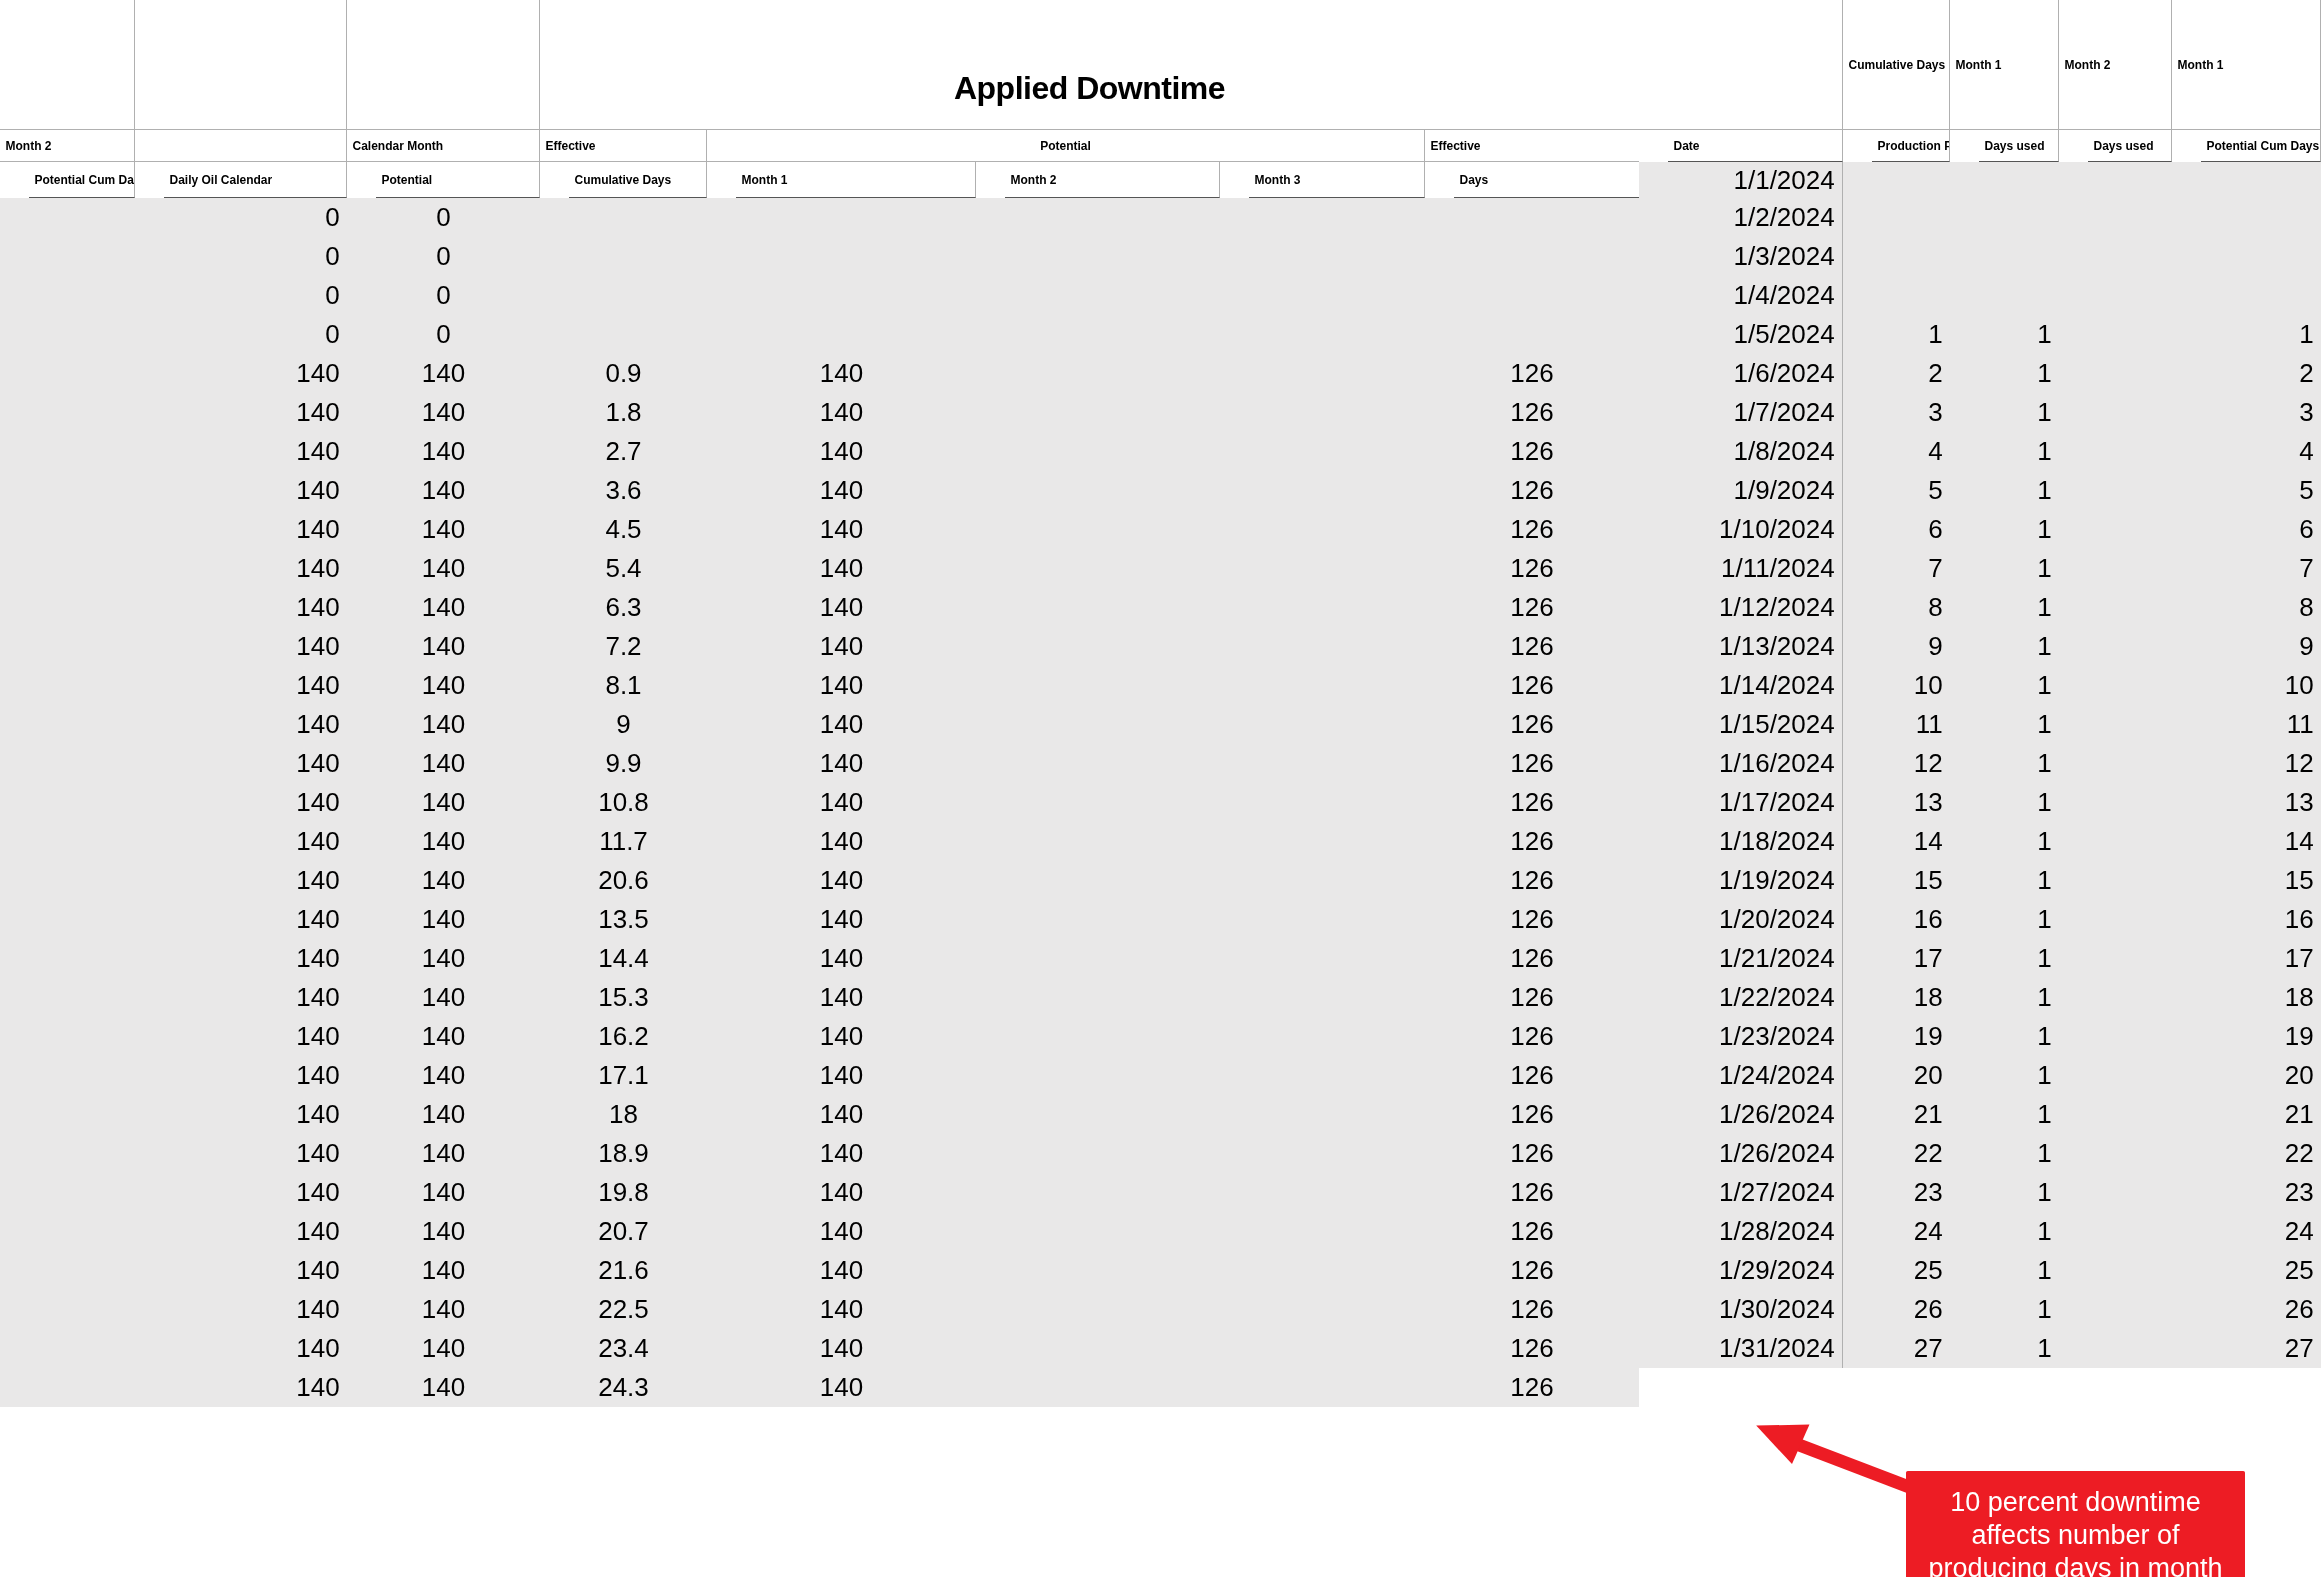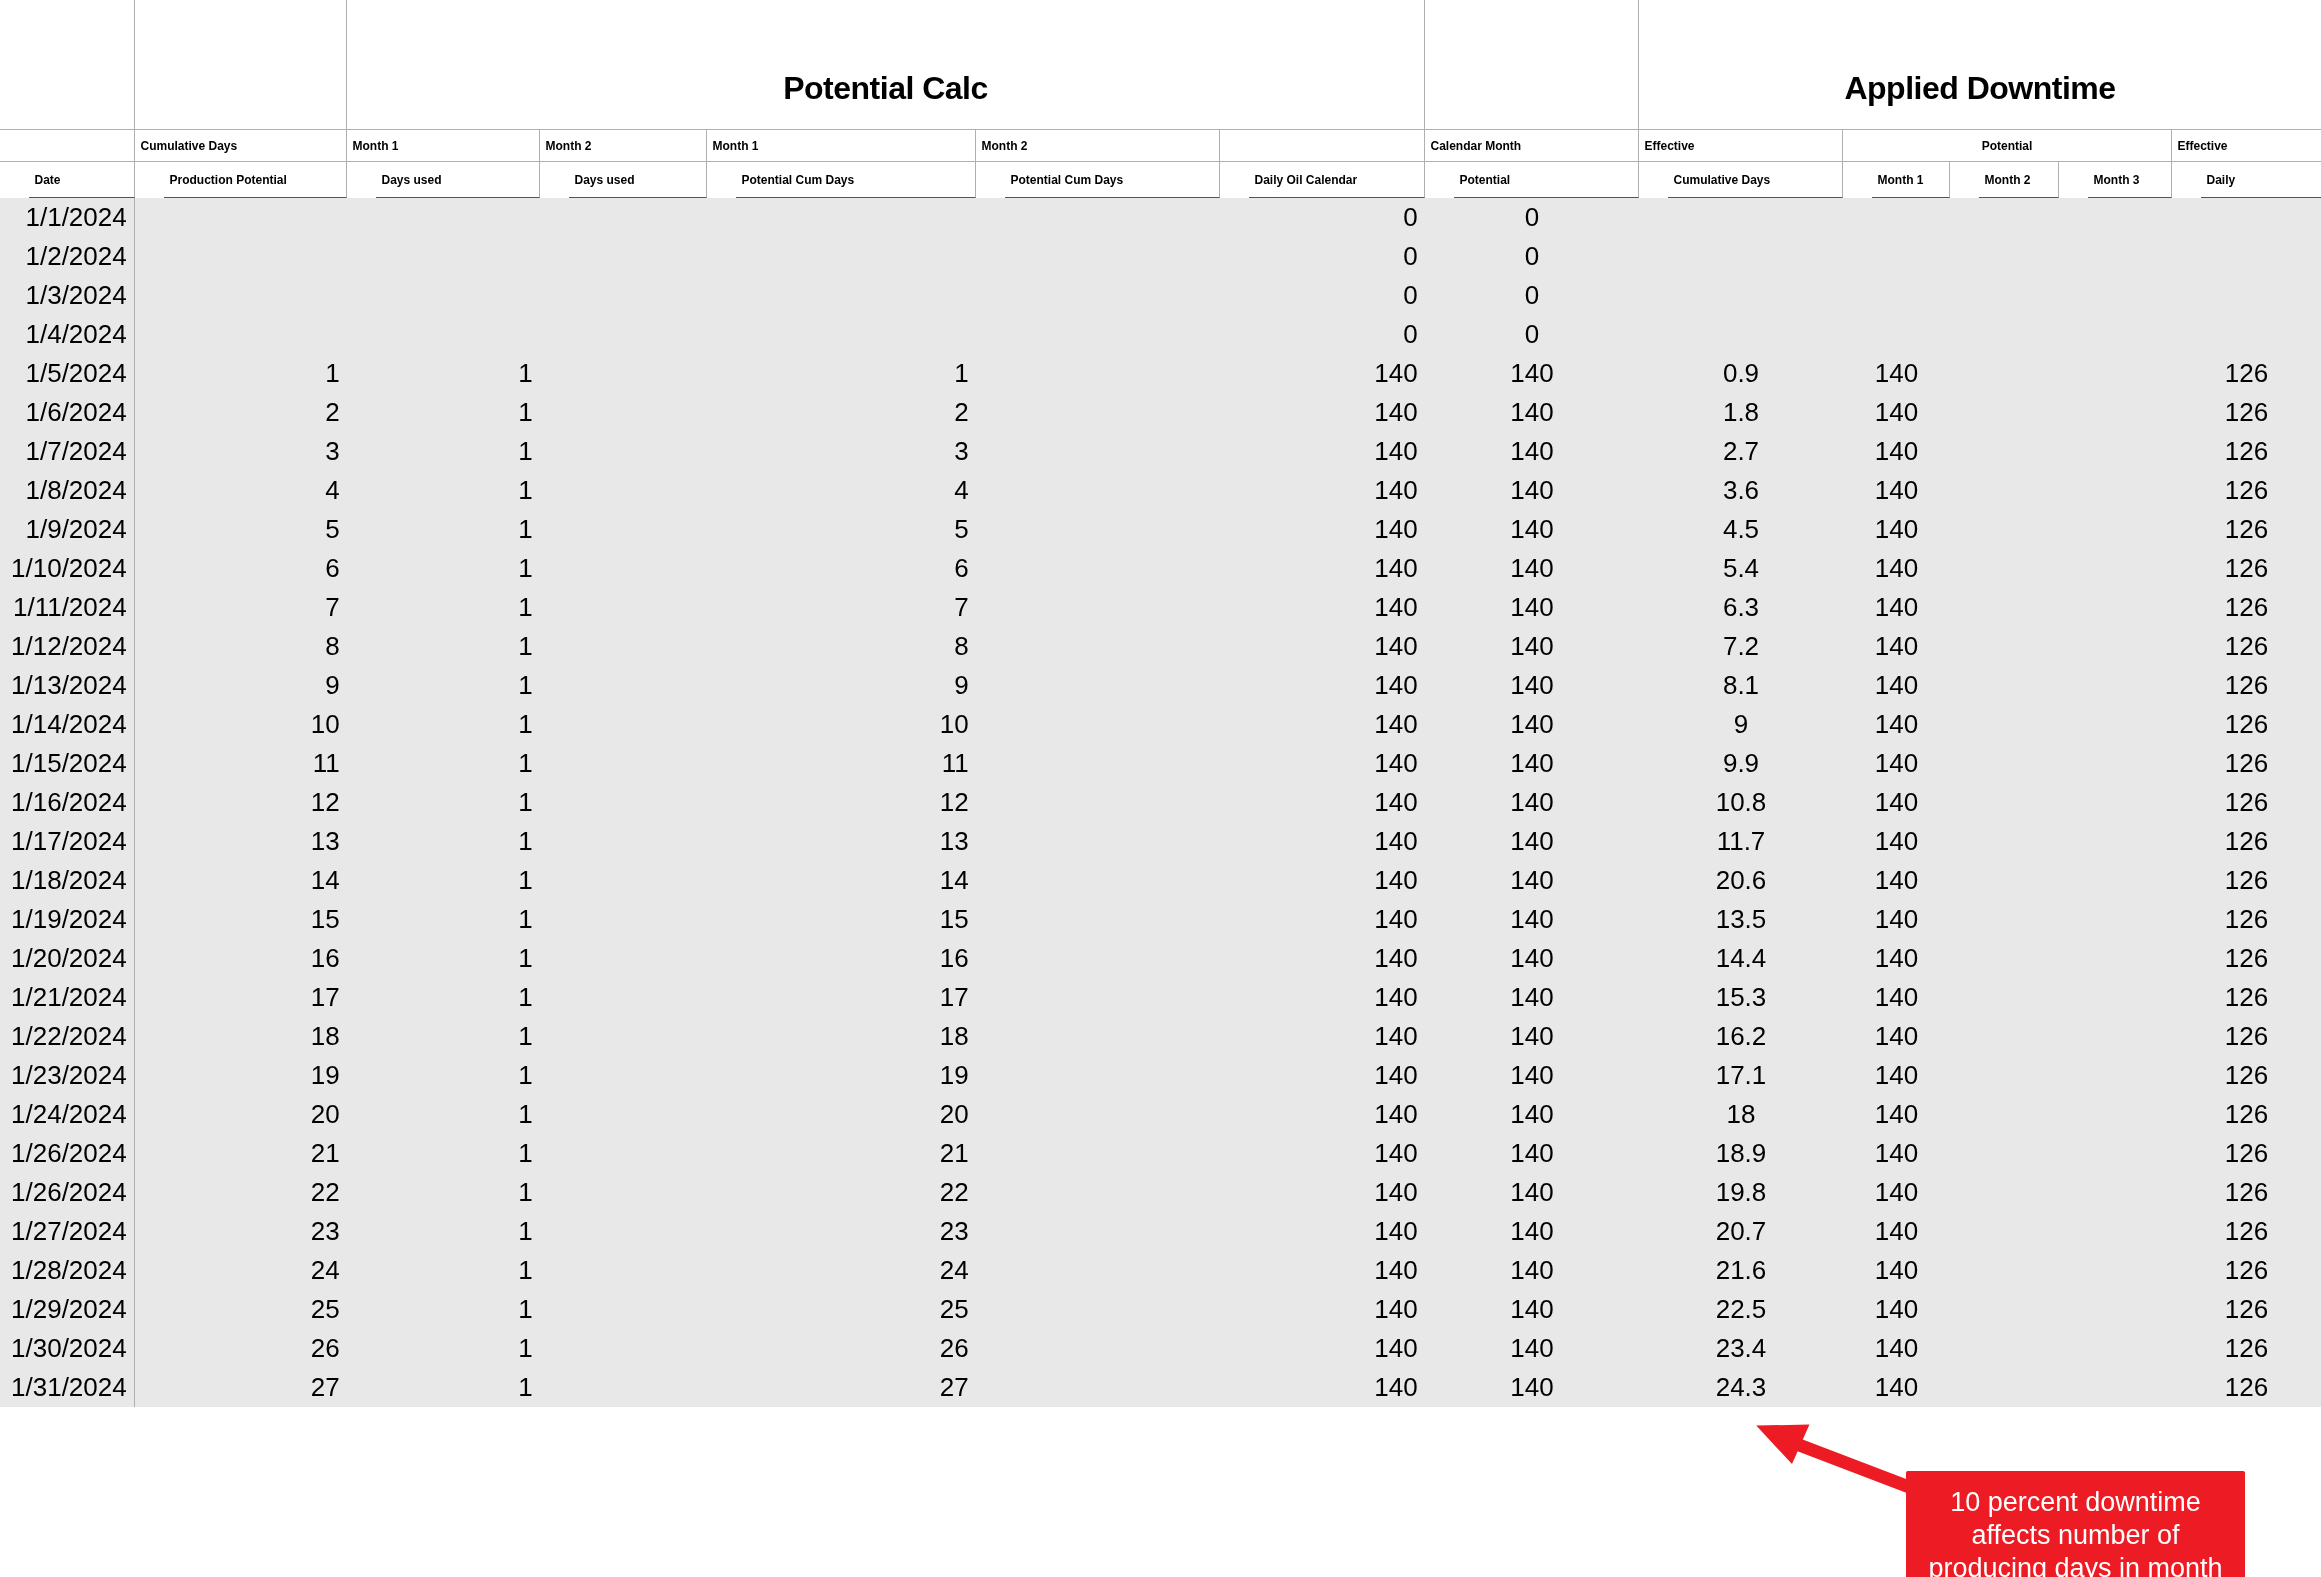--- a/index.html
+++ b/index.html
@@ -53,21 +53,20 @@
   }
 </style>
 </head>
 <body>
 
 <div id="app">
 
   <div id="grid">
       <div class="cell b-r b-b"></div>
       <div class="cell b-r b-b"></div>
-      <div class="cell title b-r b-b" style="grid-column: span 5;">Potential Calc</div>
       <div class="cell b-r b-b"></div>
       <div class="cell title b-b" style="grid-column: span 5;">Applied Downtime</div>
       <div class="cell h2 b-b b-r"></div>
       <div class="cell h2 b-b b-r">Cumulative Days</div>
       <div class="cell h2 b-b b-r">Month 1</div>
       <div class="cell h2 b-b b-r">Month 2</div>
       <div class="cell h2 b-b b-r">Month 1</div>
       <div class="cell h2 b-b b-r">Month 2</div>
       <div class="cell h2 b-b b-r"></div>
       <div class="cell h2 b-b b-r">Calendar Month</div>
@@ -79,21 +78,21 @@
       <div class="cell h3 b-rule b-r">Days used</div>
       <div class="cell h3 b-rule b-r">Days used</div>
       <div class="cell h3 b-rule b-r">Potential Cum Days</div>
       <div class="cell h3 b-rule b-r">Potential Cum Days</div>
       <div class="cell h3 b-rule b-r">Daily Oil Calendar</div>
       <div class="cell h3 b-rule b-r">Potential</div>
       <div class="cell h3 b-rule b-r">Cumulative Days</div>
       <div class="cell h3 b-rule b-r">Month 1</div>
       <div class="cell h3 b-rule b-r">Month 2</div>
       <div class="cell h3 b-rule b-r">Month 3</div>
-      <div class="cell h3 b-rule">Daily</div>
+      <div class="cell h3 b-rule">Days</div>
       <div class="cell d ar b-r">1/1/2024</div>
       <div class="cell d ar"></div>
       <div class="cell d ar"></div>
       <div class="cell d ar"></div>
       <div class="cell d ar"></div>
       <div class="cell d ar"></div>
       <div class="cell d ar">0</div>
       <div class="cell d ac">0</div>
       <div class="cell d ac"></div>
       <div class="cell d ac"></div>

